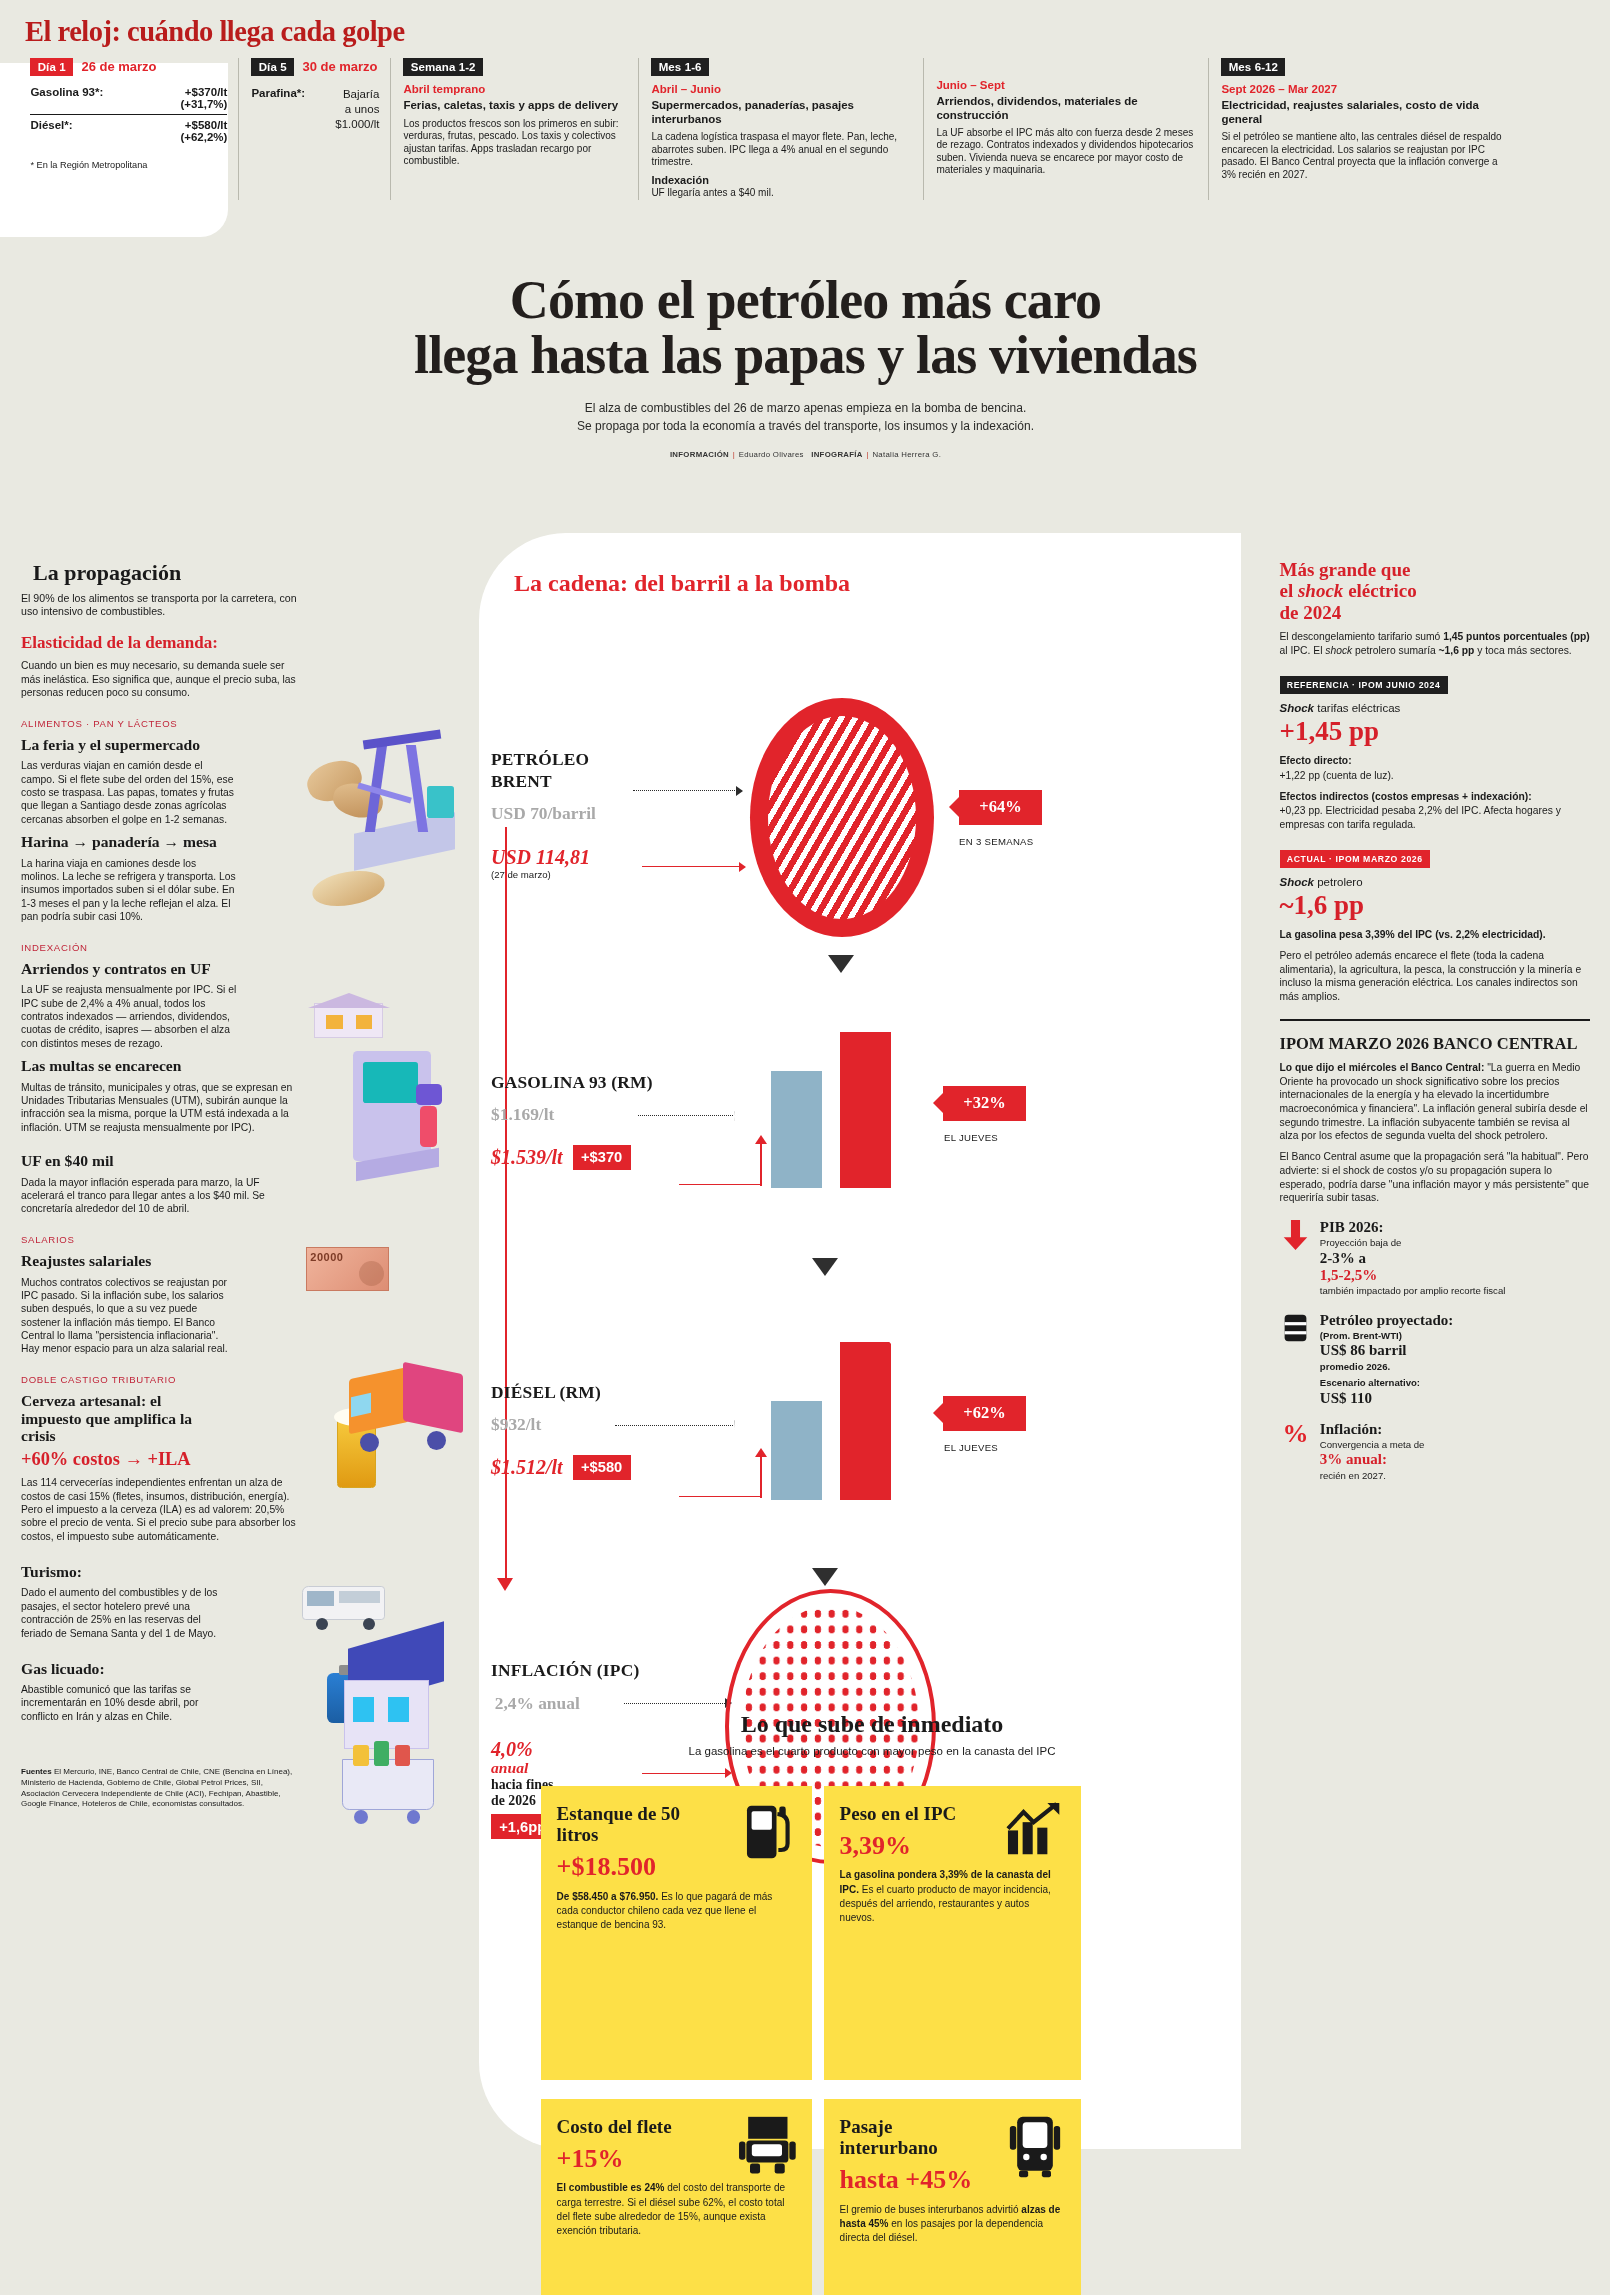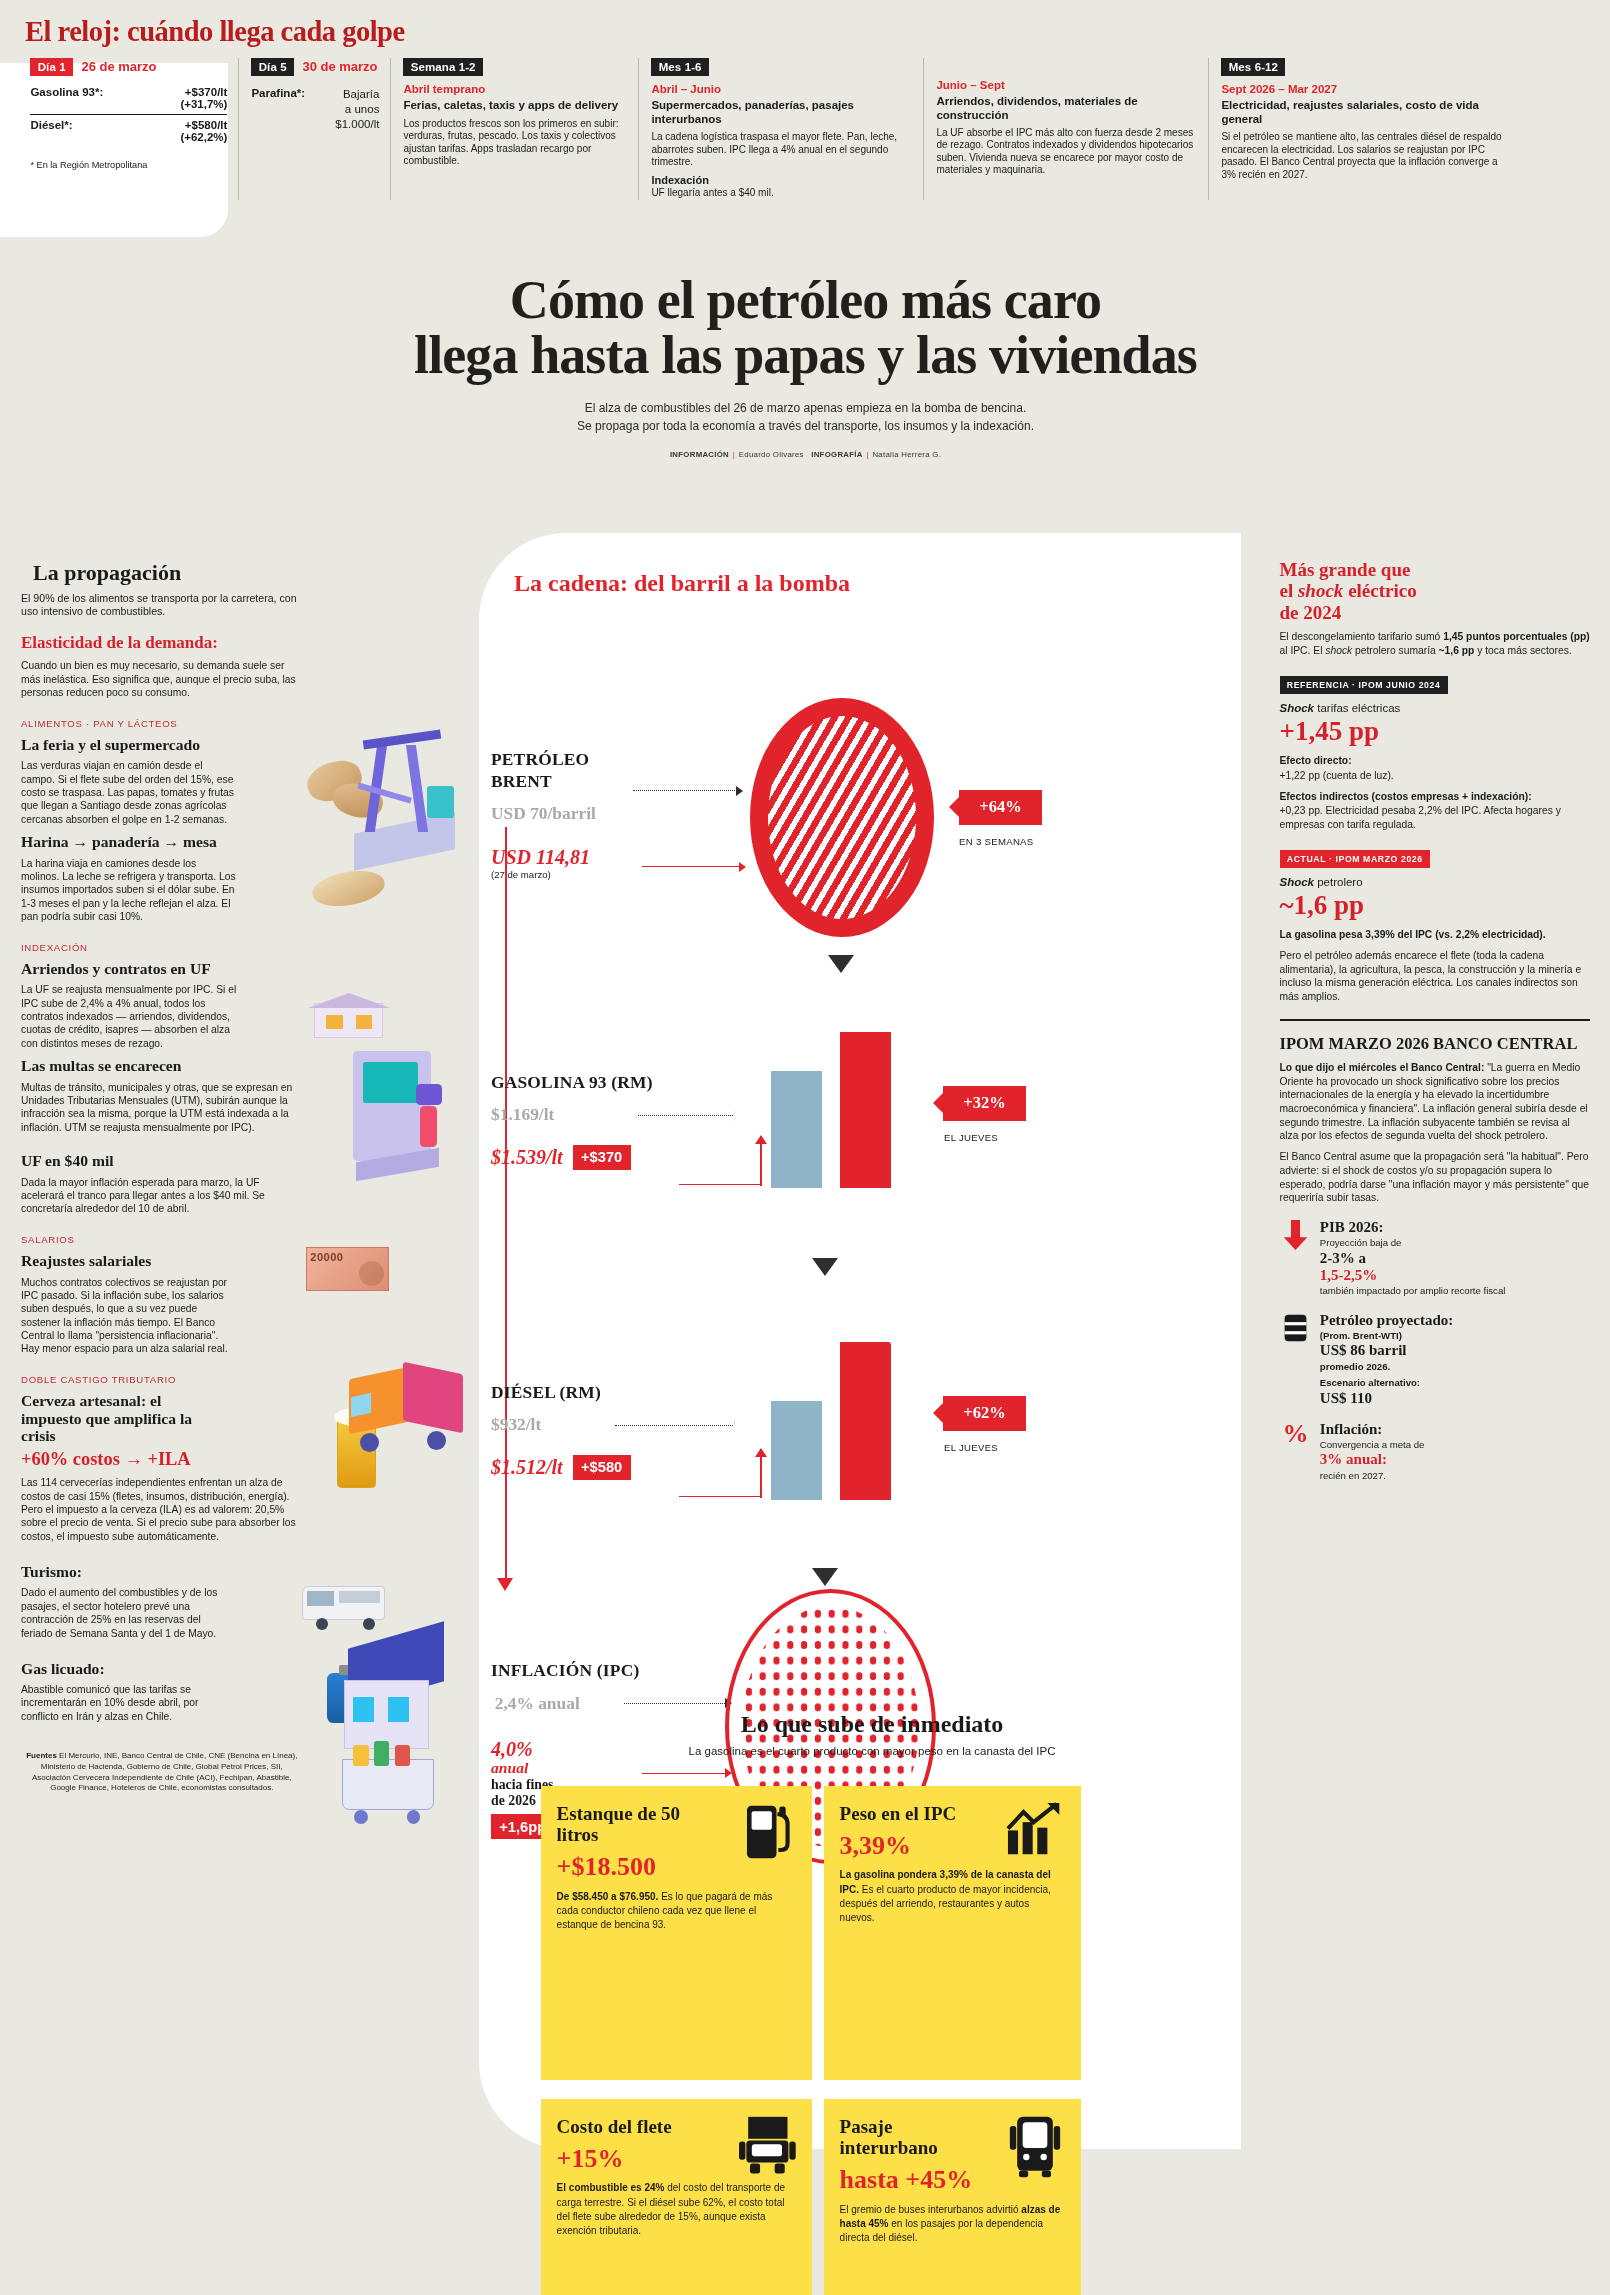--- a/index.html
+++ b/index.html
@@ -76,21 +76,21 @@
 
   
   #colL { position: absolute; left: 0; top: 0; width: 321px; padding: 27px 18.4px 0 21px; }
   .L-h1 { font-family: "Liberation Serif", serif; font-weight: bold; font-size: 22px; margin-left: 12px; }
   .L-lead { font-size: 10.6px; line-height: 1.32; margin-top: 5.5px; }
   .L-h2red { font-family: "Liberation Serif", serif; font-weight: bold; color: #d6202a; font-size: 17px; margin-top: 13.8px; }
   .L-kicker { color: #c0263a; font-size: 9.6px; letter-spacing: 0.7px; margin-top: 18.4px; font-weight: normal; }
   .L-h3 { font-family: "Liberation Serif", serif; font-weight: bold; font-size: 15.6px; margin-top: 7.3px; line-height: 1.1; }
   .L-p { font-size: 10.3px; line-height: 1.3; margin-top: 6px; }
   .L-big-red { font-family: "Liberation Serif", serif; font-weight: bold; color: #d6202a; font-size: 18.4px; margin-top: 5.5px; }
-  .L-src { font-size: 8px; line-height: 1.34; margin-top: 28px; text-align: center; }
+  .L-src { font-size: 8px; line-height: 1.34; margin-top: 44px; }
   .L-src b { font-weight: bold; }
 
   
   #colC { position: absolute; left: 321px; top: 0; width: 918px; }
   #white-panel {
     position: absolute; left: 158px; top: 0; width: 762px; height: 1616px;
     background: #fff; border-top-left-radius: 87px; border-bottom-left-radius: 87px;
   }
   #chain-title {
     position: absolute; left: 193px; top: 37px; width: 597px;

